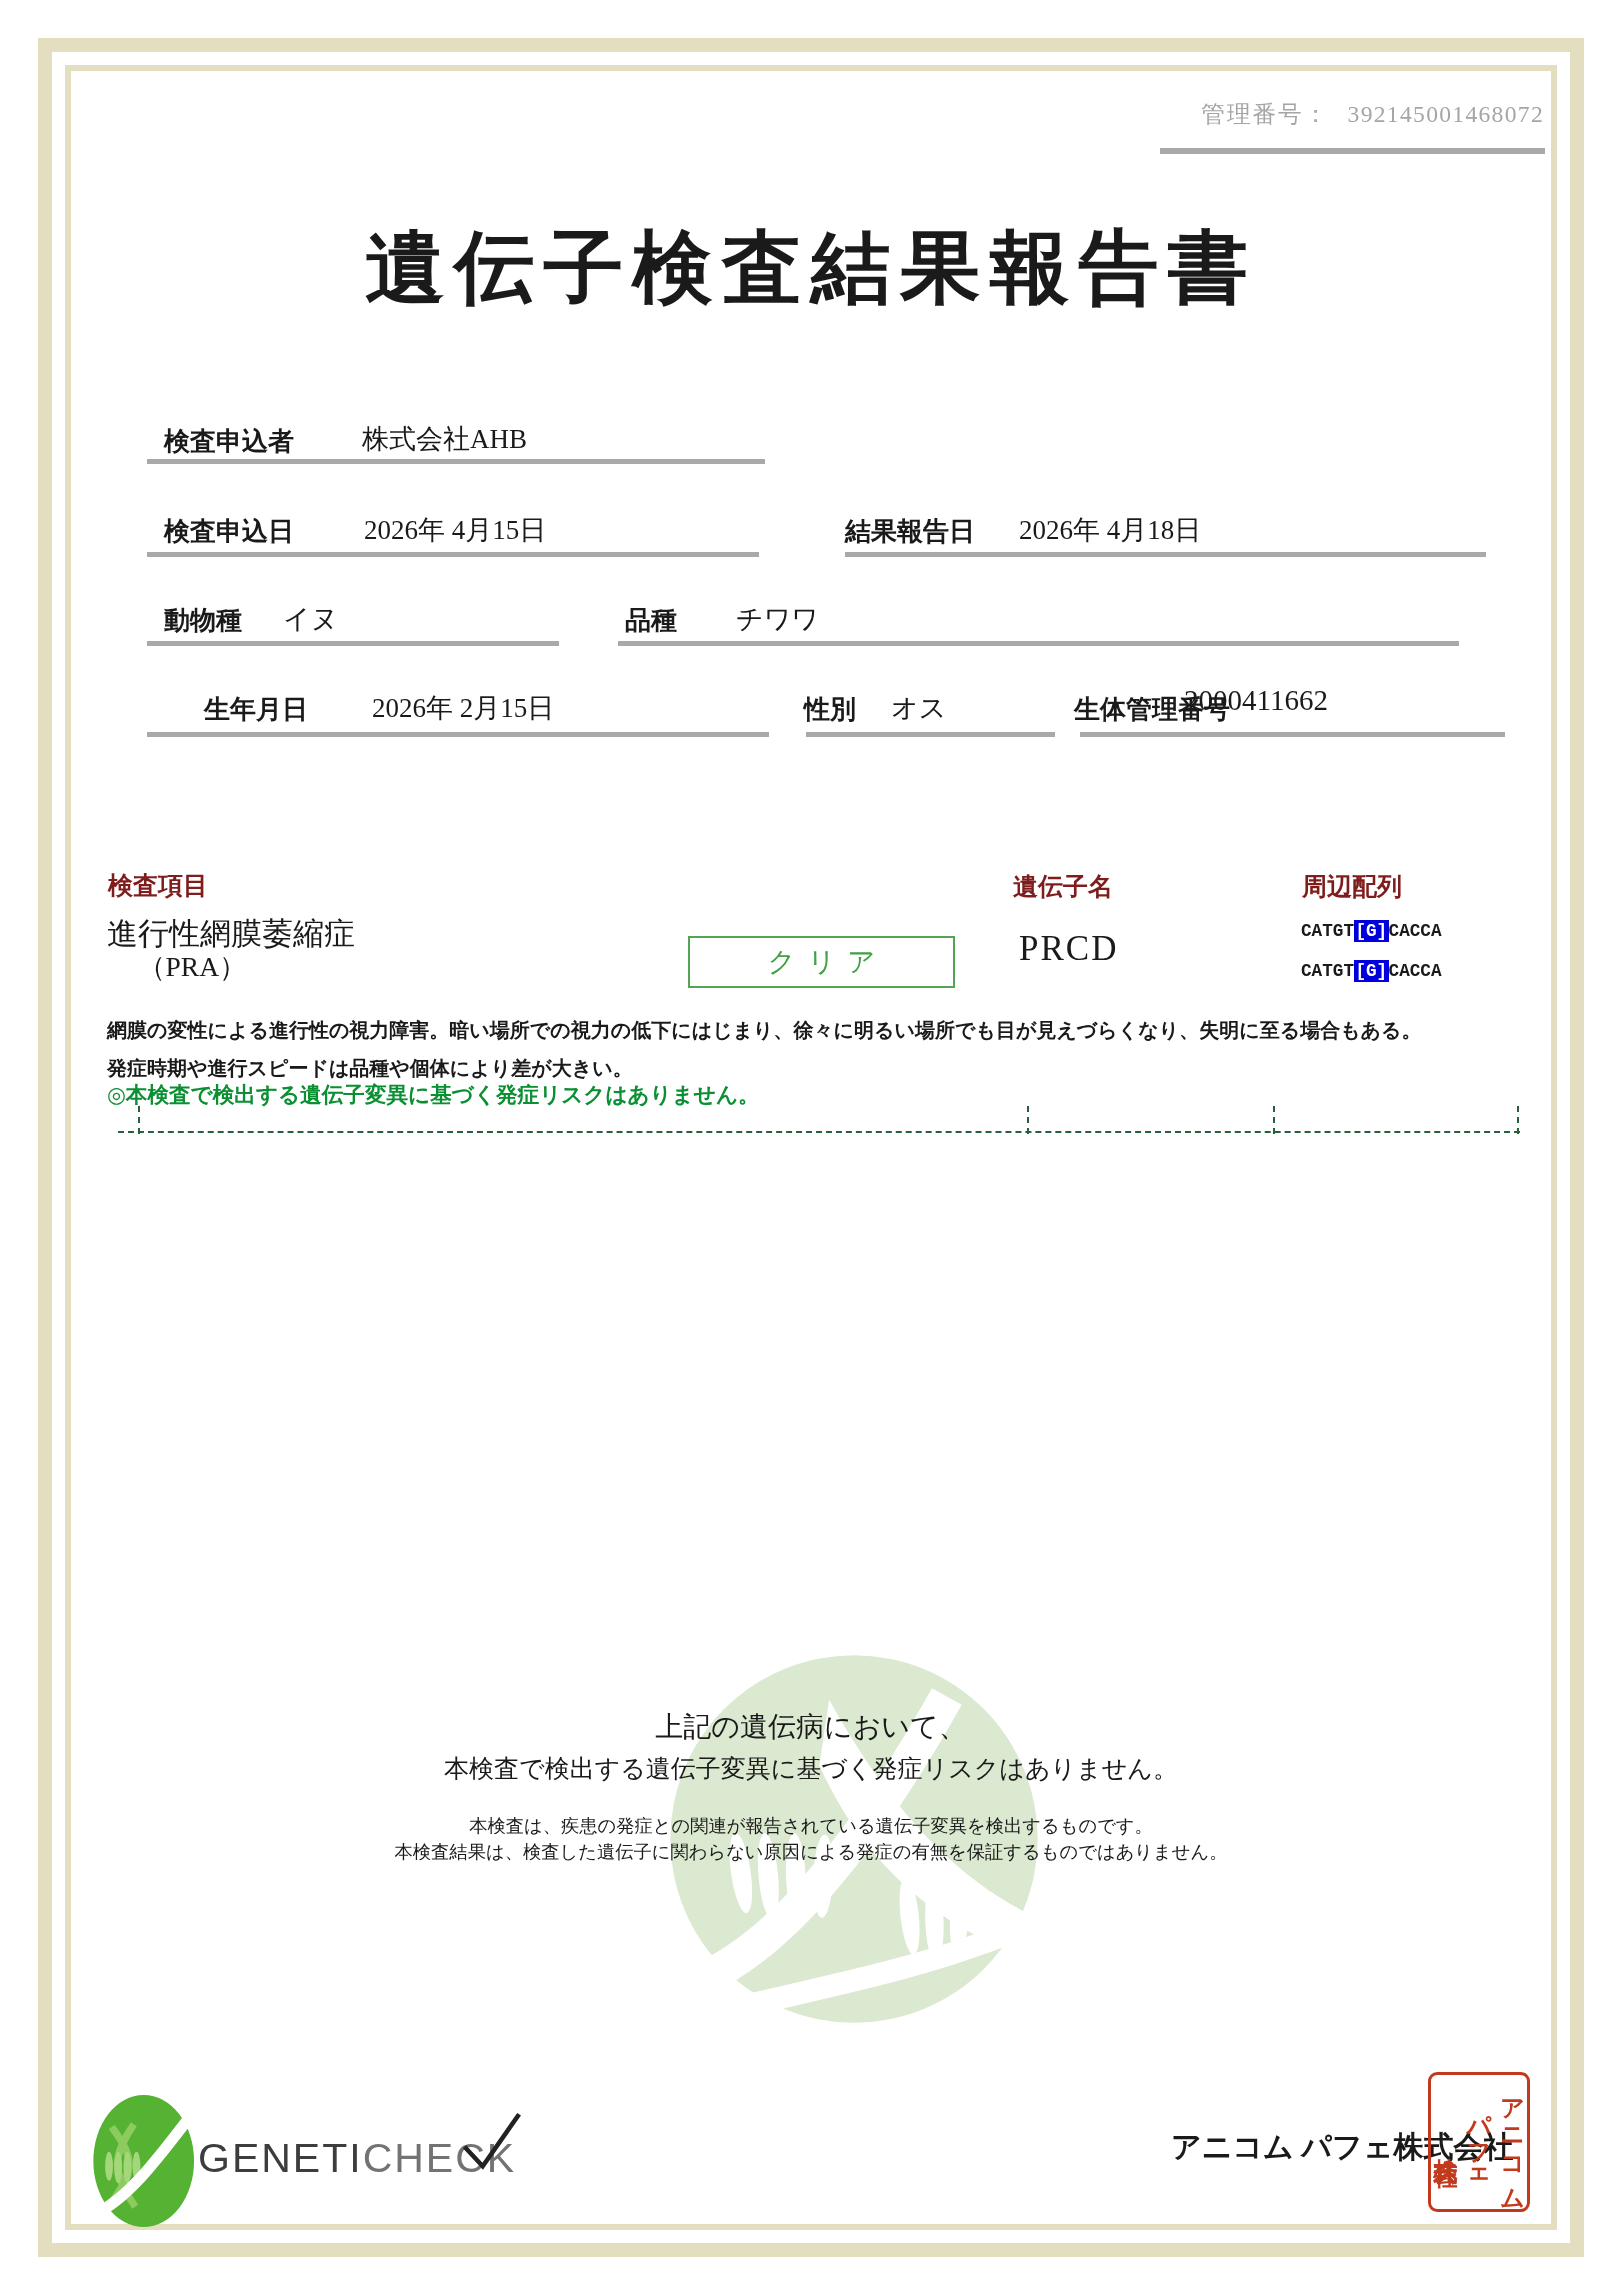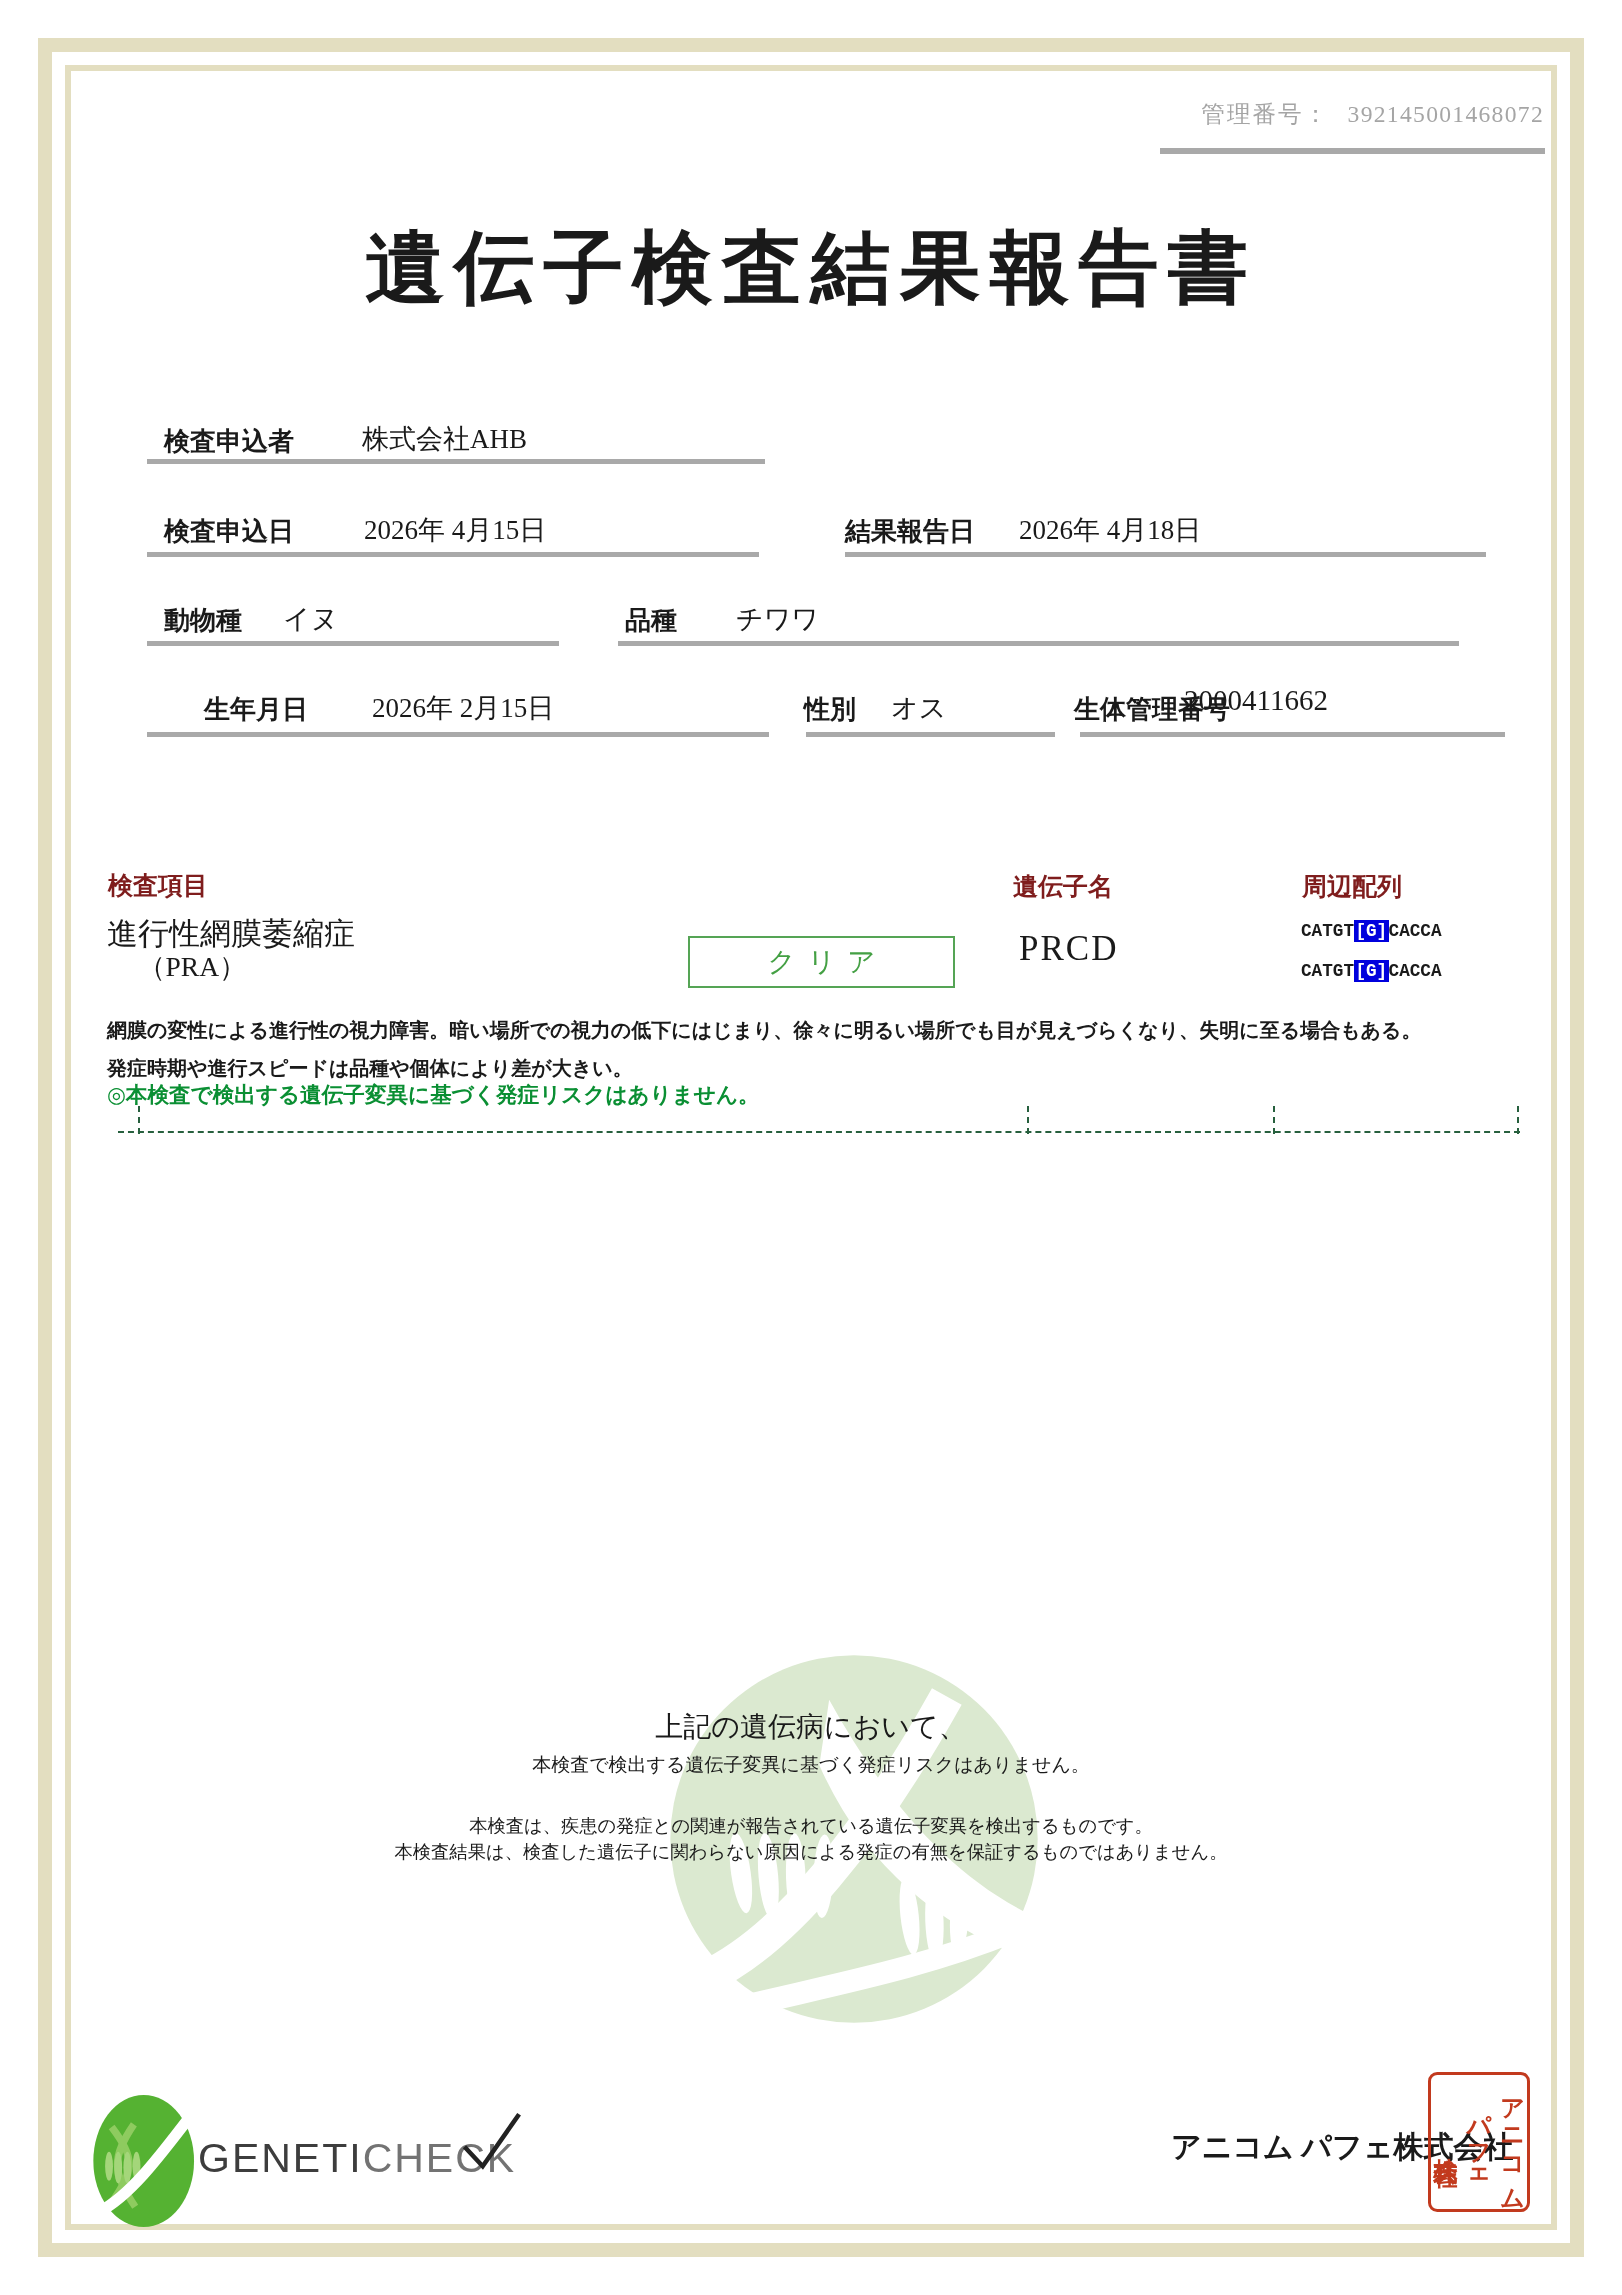--- a/index.html
+++ b/index.html
@@ -34,21 +34,21 @@
     font-weight:bold;white-space:nowrap;letter-spacing:0;}
   .seq .variant{background:#0000dd;color:#ffffff;padding:0.7px 1.3px;}
   .desc{left:107px;width:1423px;font-size:20px;font-weight:bold;white-space:nowrap;}
   .risk{left:107px;width:1423px;font-size:21.6px;font-weight:bold;color:#0a8f33;white-space:nowrap;}
   .dot-h{left:118px;top:1131px;width:1402px;height:0;border-top:2.6px dashed #27603e;}
   .dot-v{top:1106px;height:27.5px;width:0;border-left:2px dashed #27603e;}
   
   .sum-line{left:0;width:100%;text-align:center;
     font-family:"Liberation Sans","DejaVu Sans",sans-serif;font-weight:500;white-space:nowrap;}
   .sum1{top:1708px;font-size:28px;}
-  .sum2{top:1752px;font-size:19px;}
+  .sum2{top:1752px;font-size:25px;}
   .note{left:0;width:100%;text-align:center;top:1813px;font-size:18.3px;
     font-family:"Liberation Sans","DejaVu Sans",sans-serif;white-space:nowrap;}
   .note2{top:1839px;}
   
   .logo-mark{left:92px;top:2093px;}
   .logo-text{left:198px;top:2135px;font-family:"Liberation Sans","DejaVu Sans",sans-serif;
     font-size:41px;font-weight:300;letter-spacing:2px;white-space:nowrap;}
   .logo-text .g1{color:#3d3d3d;}
   .logo-text .g2{color:#737373;}
   .logo-check{left:458px;top:2110px;}

